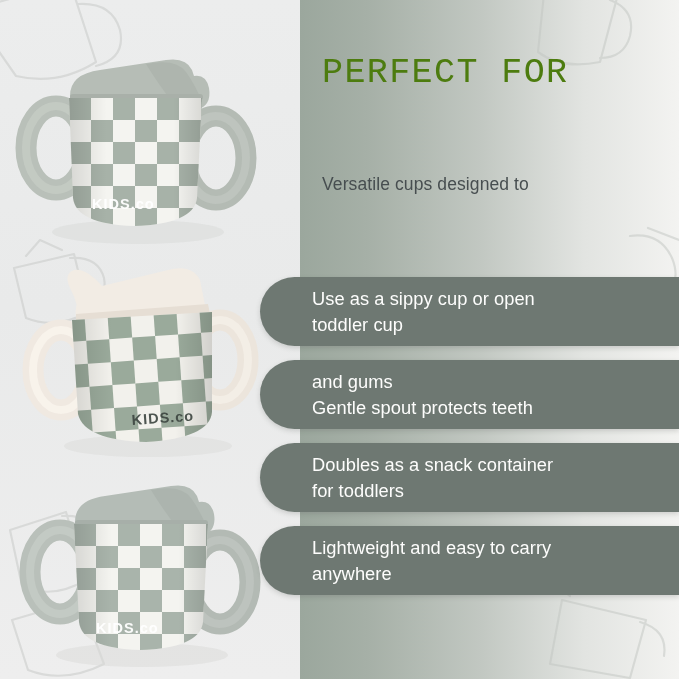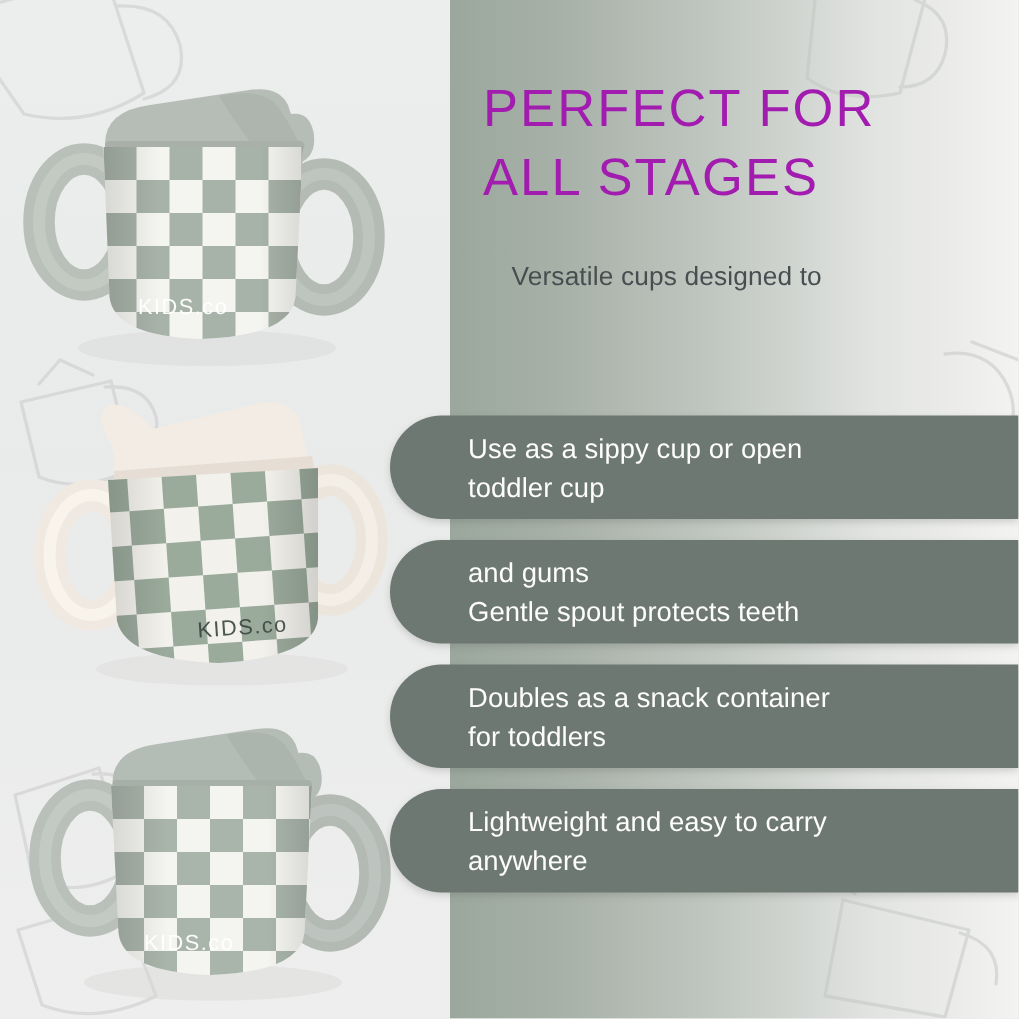--- a/index.html
+++ b/index.html
@@ -19,54 +19,54 @@
   .right-panel{
     position:absolute;left:300px;top:0;width:379px;height:679px;
     background:linear-gradient(90deg,#9ba79d 0%,#a6b0a7 18%,#c2c8c2 48%,#e2e4e1 75%,#f3f3f1 100%);
   }
   .right-panel-art{position:absolute;left:300px;top:0;width:379px;height:679px;overflow:hidden;opacity:.5;}
   .right-panel-art svg{width:379px;height:679px;display:block;}
 
   
   .headline{
     position:absolute;left:322px;top:50px;width:340px;
-    color:#a21caf;
+    color:#4d7c0f;
     font-size:35px;line-height:46px;font-weight:300;
     letter-spacing:1.4px;text-transform:uppercase;
-    font-family:Liberation Sans, sans-serif;
+    font-family:Liberation Mono, monospace;
   }
   .headline .hl{display:block;white-space:nowrap;}
 
   .subhead{
     position:absolute;left:322px;top:172px;width:290px;
     color:#474e50;font-size:17.5px;line-height:25.5px;font-weight:400;
     letter-spacing:.1px;
   }
-  .subhead .sl{display:block;margin-left:19px;}
+  .subhead .sl{display:block;}
 
   
   .pills{position:absolute;left:0;top:0;width:679px;height:679px;}
   .pill{
     position:absolute;left:260px;width:419px;height:69px;
     background:#6e7872;
     border-radius:36px 0 0 36px;
     box-shadow:0 2px 5px rgba(80,88,84,.22);
     box-sizing:border-box;
     padding:9px 16px 0 52px;
     color:#fdfdfc;
     font-size:18.3px;line-height:26px;font-weight:400;letter-spacing:.05px;
   }
   .pill .pl{display:block;white-space:nowrap;}
   #pill-0{top:277px;}
   #pill-1{top:360px;}
   #pill-2{top:443px;}
   #pill-3{top:526px;}
 
   
-  .cup{position:absolute;}
+  .cup{position:absolute;font-weight:bold;}
   .cup svg{display:block;overflow:visible;}
 </style>
 </head>
 <body>
 
 <div id="stage">
 
   <div class="bg-base"></div>
 
   <div class="bg-art">
@@ -301,21 +301,20 @@
 
         <path d="M262 600 L346 620 L330 678 L250 664 Z"></path>
         <path d="M270 596 Q250 582 264 570 Q280 560 292 576"></path>
         <path d="M340 622 Q368 630 364 656"></path>
       </g>
     </svg>
   </div>
 
   <div class="headline">
     <span class="hl">Perfect for</span>
-    <span class="hl">All Stages</span>
   </div>
 
   <div class="subhead">
     <span class="sl">Versatile cups designed to</span>
   </div>
 
   <div class="pills">
     <div class="pill" id="pill-0">
       <span class="pl">Use as a sippy cup or open</span>
       <span class="pl">toddler cup</span>

